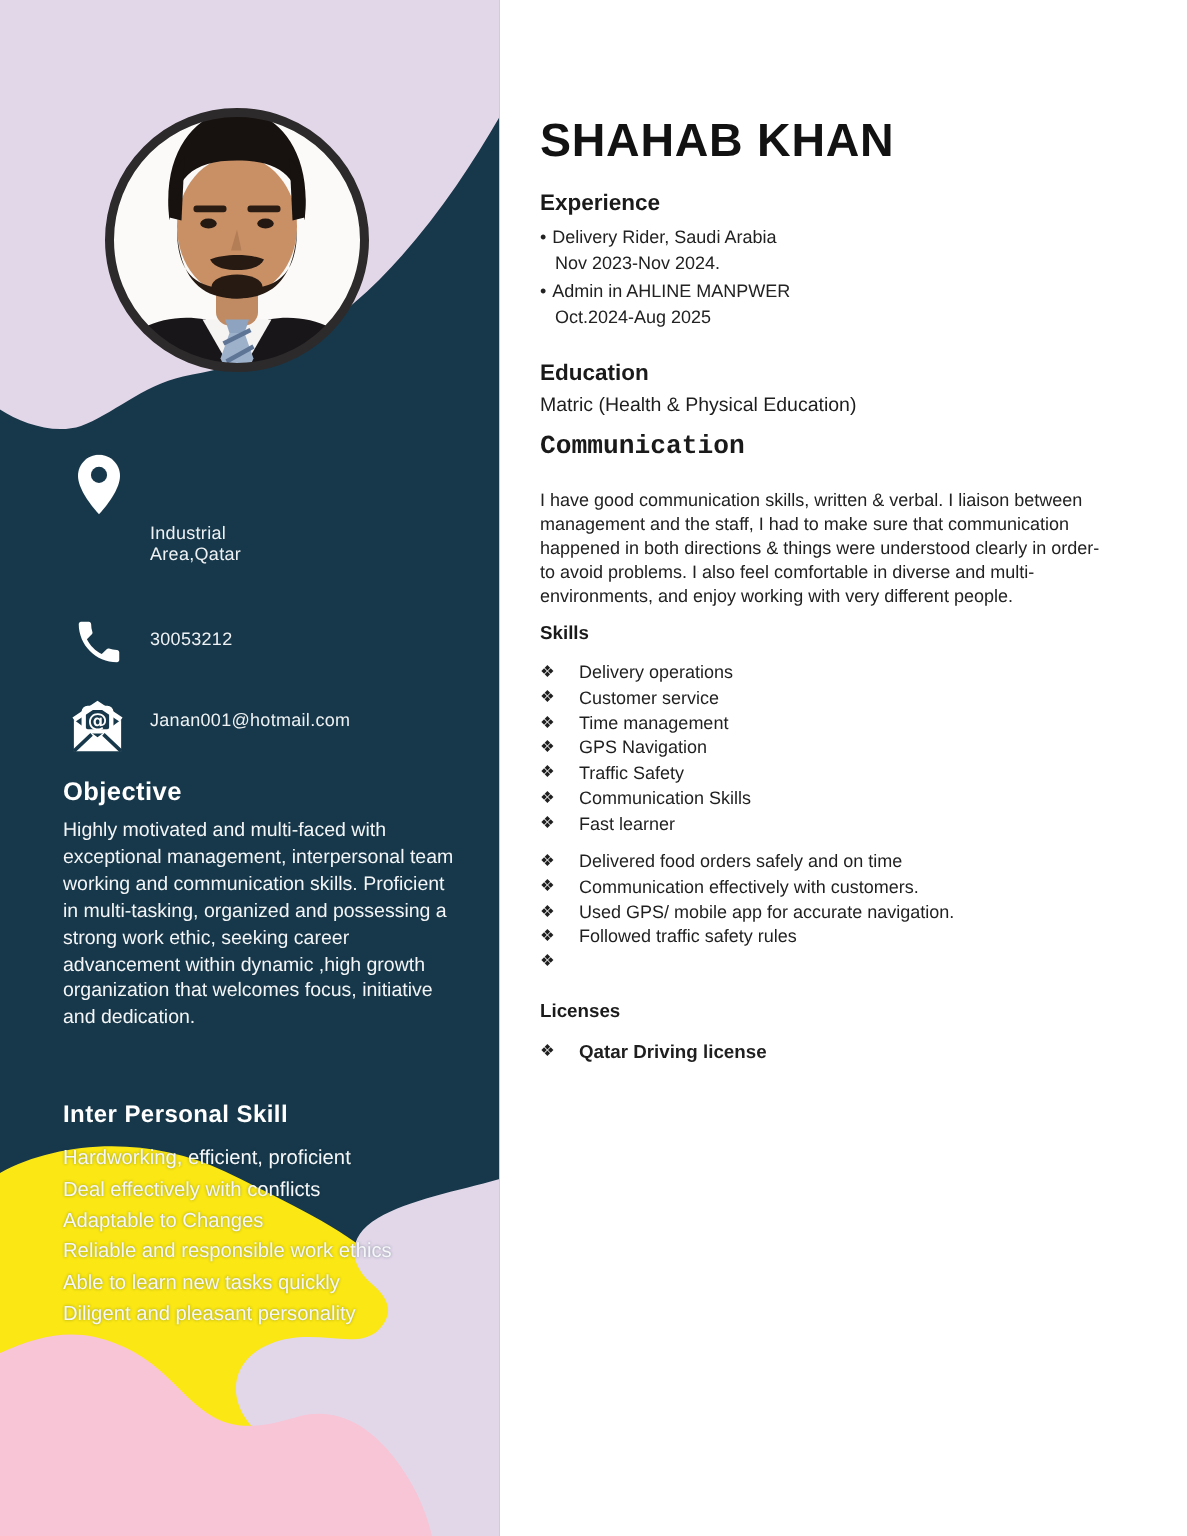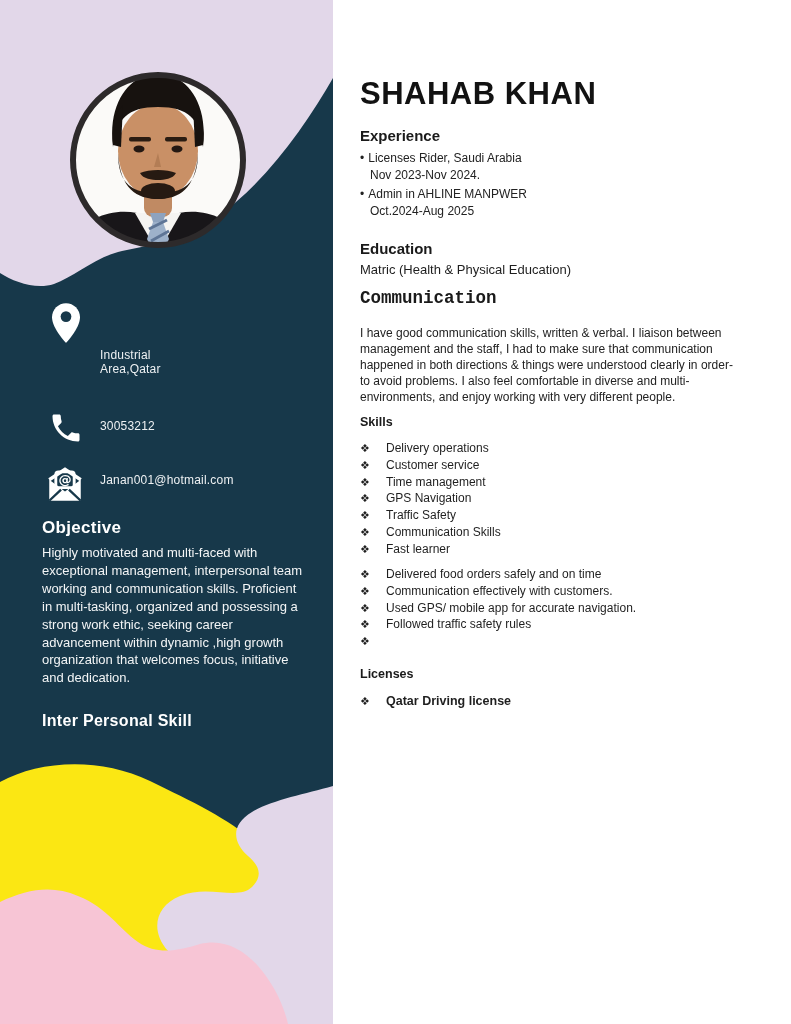--- a/index.html
+++ b/index.html
@@ -16,21 +16,21 @@
   
   .sidebar { position: absolute; left: 0; top: 0; width: 371px; height: 1024px; }
   .bg-svg { position: absolute; left: 0; top: 0; }
   .photo-wrap { position: absolute; left: 65px; top: 67px; width: 186px; height: 186px; }
   .contact-item { position: absolute; color: #f2f4f5; }
   .contact-icon { position: absolute; }
   .contact-text { position: absolute; font-size: 12px; letter-spacing: .2px; color: #eef1f3; }
   .obj-section { position: absolute; left: 42px; width: 262px; color: #ffffff; }
   .side-heading { font-size: 17px; font-weight: 700; letter-spacing: .3px; color: #ffffff; }
   .obj-text { margin-top: 6px; font-size: 13px; line-height: 17.9px; color: #f3f5f6; }
-  .ips-section { position: absolute; left: 42px; width: 288px; color: #ffffff; }
+  .ips-section { position: absolute; left: 42px; width: 288px; color: #ffffff; margin-top: 23px; }
   .ips-heading { font-size: 16px; font-weight: 700; letter-spacing: .3px; color: #ffffff; }
   .ips-list { list-style: none; margin-top: 9px; }
   .ips-list li { font-size: 13.5px; line-height: 20.8px; color: #f6f7f8;
                  text-shadow: 0 0 2px rgba(23,56,74,.45); }
   
   .main-col { position: absolute; left: 360px; top: 0; width: 392px; color: #1d1d1d; }
   .name { position: absolute; top: 76px; left: 0; font-size: 31px; font-weight: 700;
           letter-spacing: .5px; color: #121212; }
   .rc-heading { position: absolute; left: 0; font-size: 15px; font-weight: 700; color: #1a1a1a; }
   .rc-heading.big { font-size: 17.5px; }
@@ -164,33 +164,41 @@
       <span class="contact-text" style="left:100px; top:473px;">Janan001@hotmail.com</span>
     </div>
 
     <section class="obj-section" style="top:518px;">
       <h2 class="side-heading">Objective</h2>
       <p class="obj-text">Highly motivated and multi-faced with exceptional management, interpersonal team working and communication skills. Proficient in multi-tasking, organized and possessing a strong work ethic, seeking career advancement within dynamic ,high growth organization that welcomes focus, initiative and dedication.</p>
     </section>
 
     <section class="ips-section" style="top:712px;">
       <h2 class="ips-heading">Inter Personal Skill</h2>
+      <ul class="ips-list">
+        <li>Hardworking, efficient, proficient</li>
+        <li>Deal effectively with conflicts</li>
+        <li>Adaptable to Changes</li>
+        <li>Reliable and responsible work ethics</li>
+        <li>Able to learn new tasks quickly</li>
+        <li>Diligent and pleasant personality</li>
+      </ul>
     </section>
   </aside>
 
   <main class="main-col">
 
     <h1 class="name">SHAHAB KHAN</h1>
 
     <h2 class="rc-heading" style="top:127px;">Experience</h2>
 
     <div class="exp-list">
       <div class="exp-entry">
         <div class="exp-line">
-          <span class="bullet">•</span><span>Licenses Rider, Saudi Arabia</span>
+          <span class="bullet">•</span><span>Delivery Rider, Saudi Arabia</span>
         </div>
         <div class="exp-dates">Nov 2023-Nov 2024.</div>
       </div>
       <div class="exp-entry">
         <div class="exp-line">
           <span class="bullet">•</span><span>Admin in AHLINE MANPWER</span>
         </div>
         <div class="exp-dates">Oct.2024-Aug 2025</div>
       </div>
     </div>

